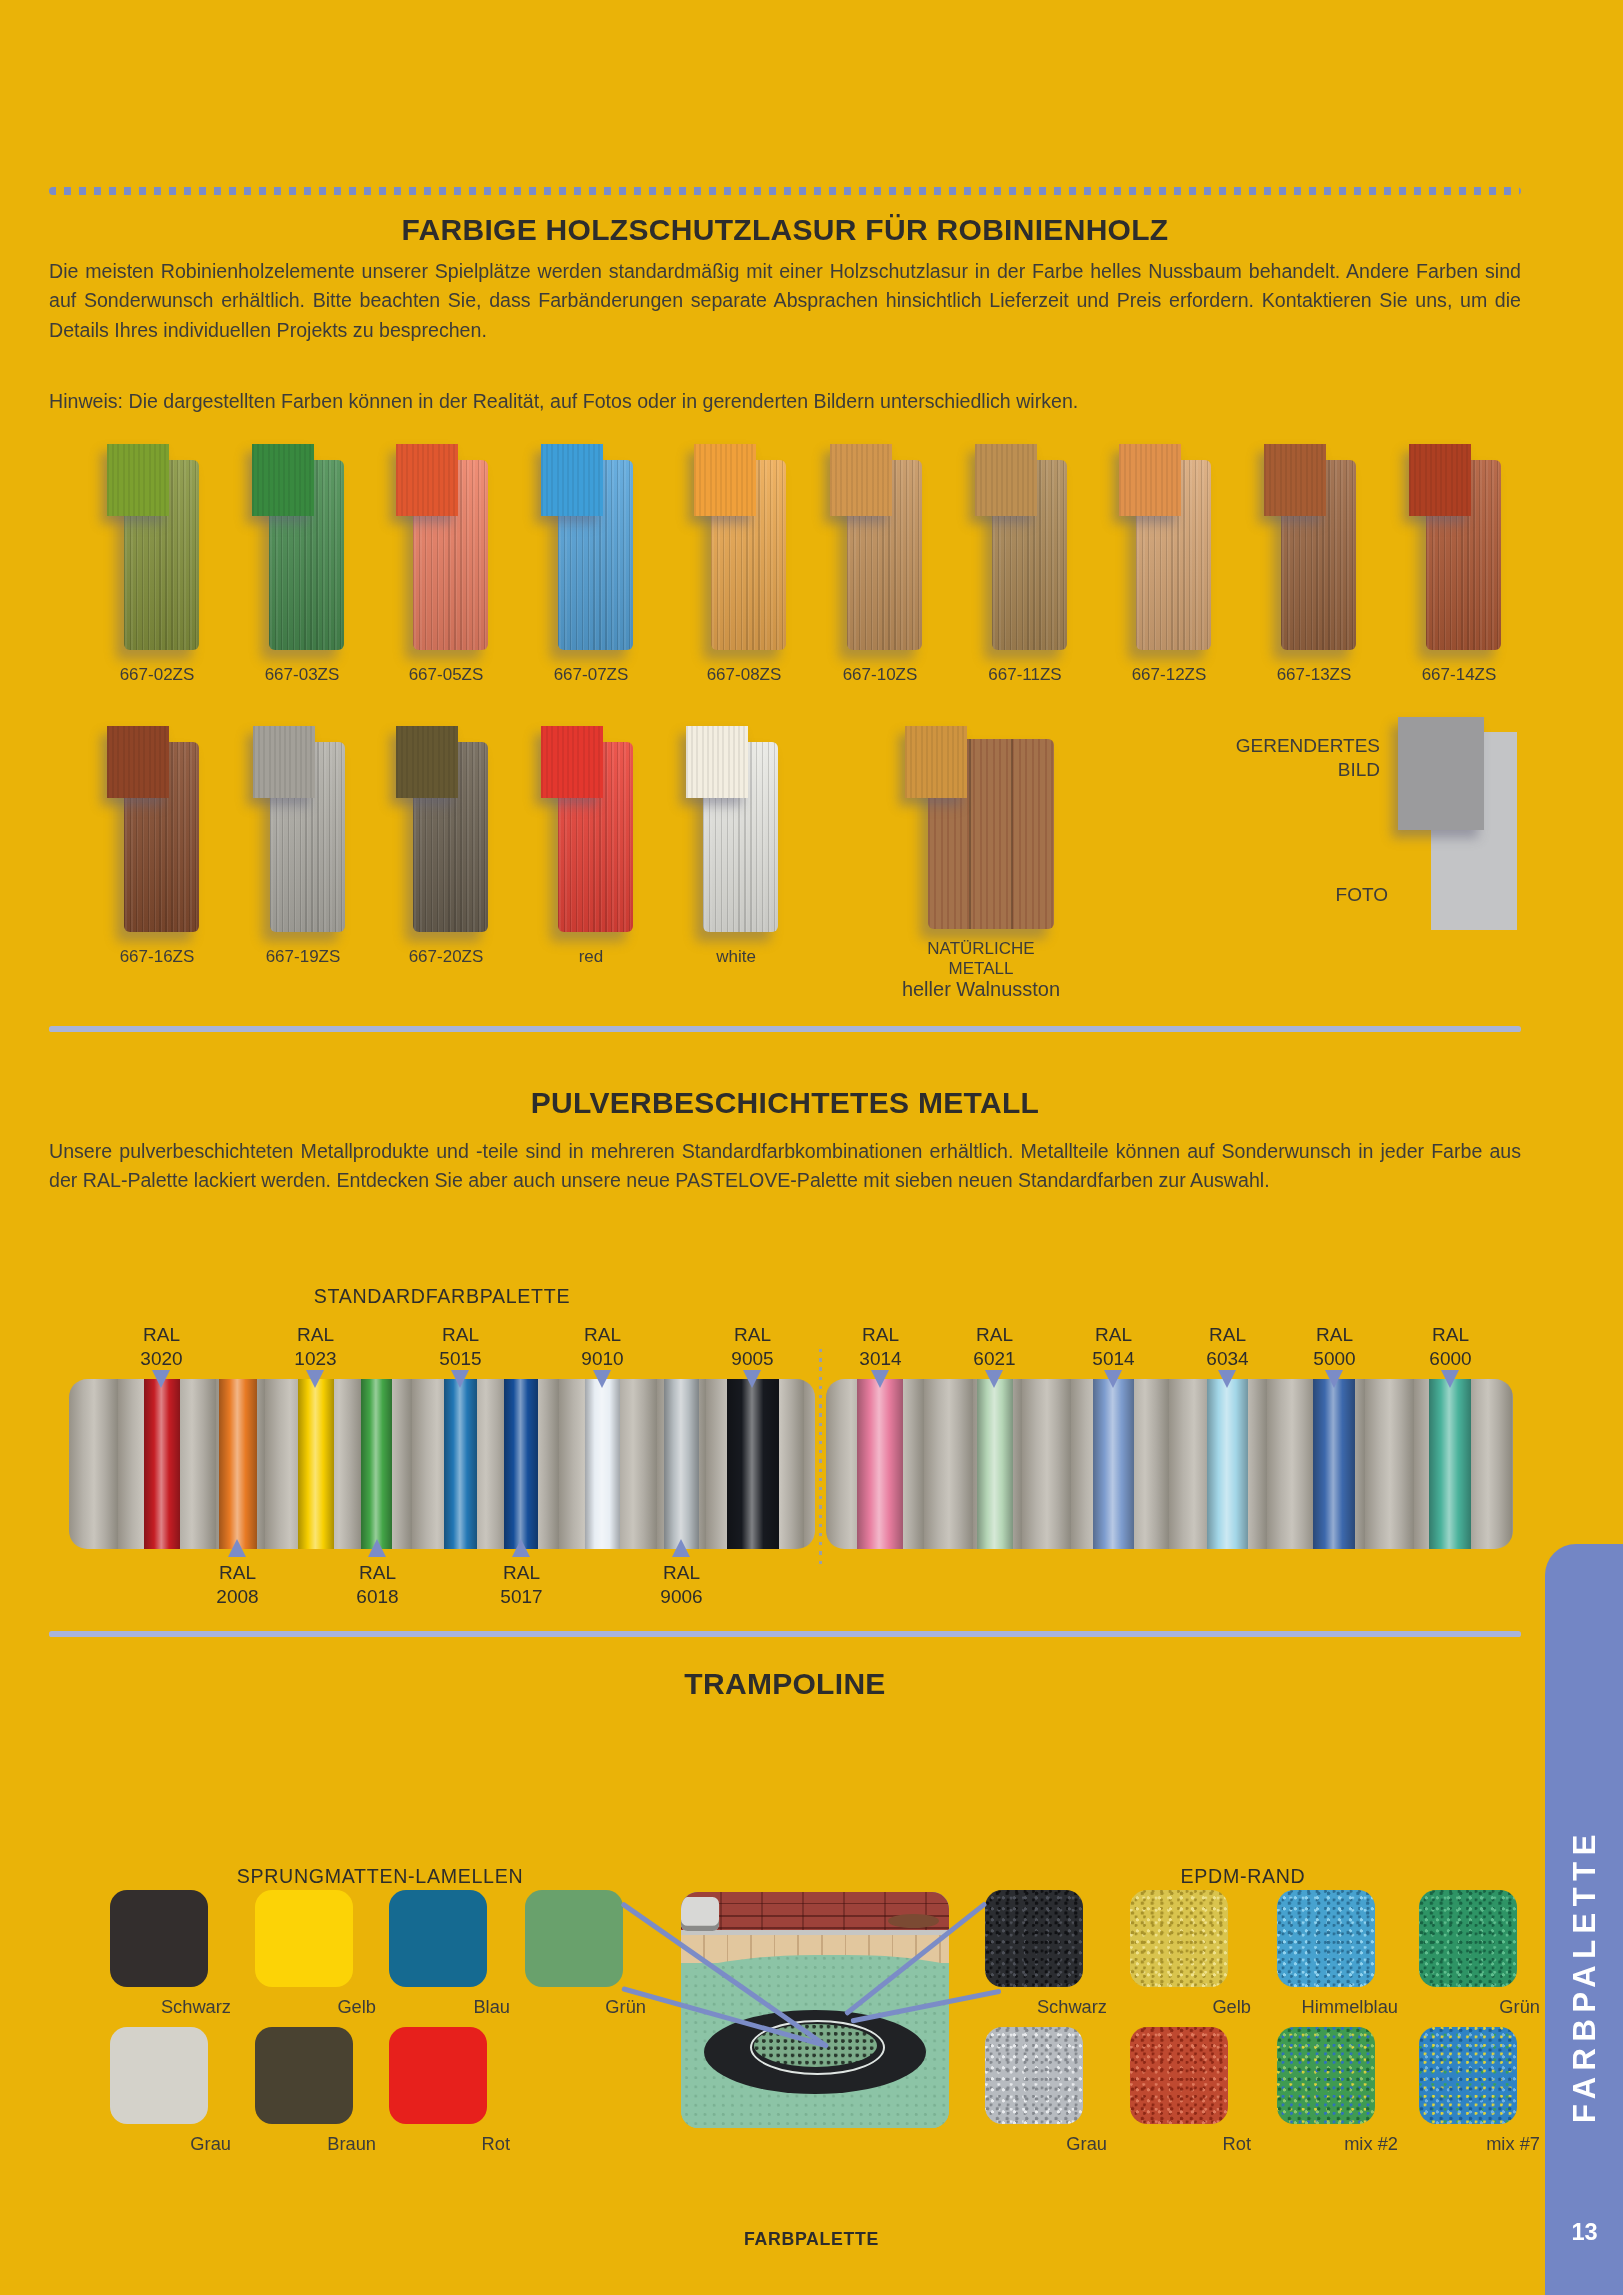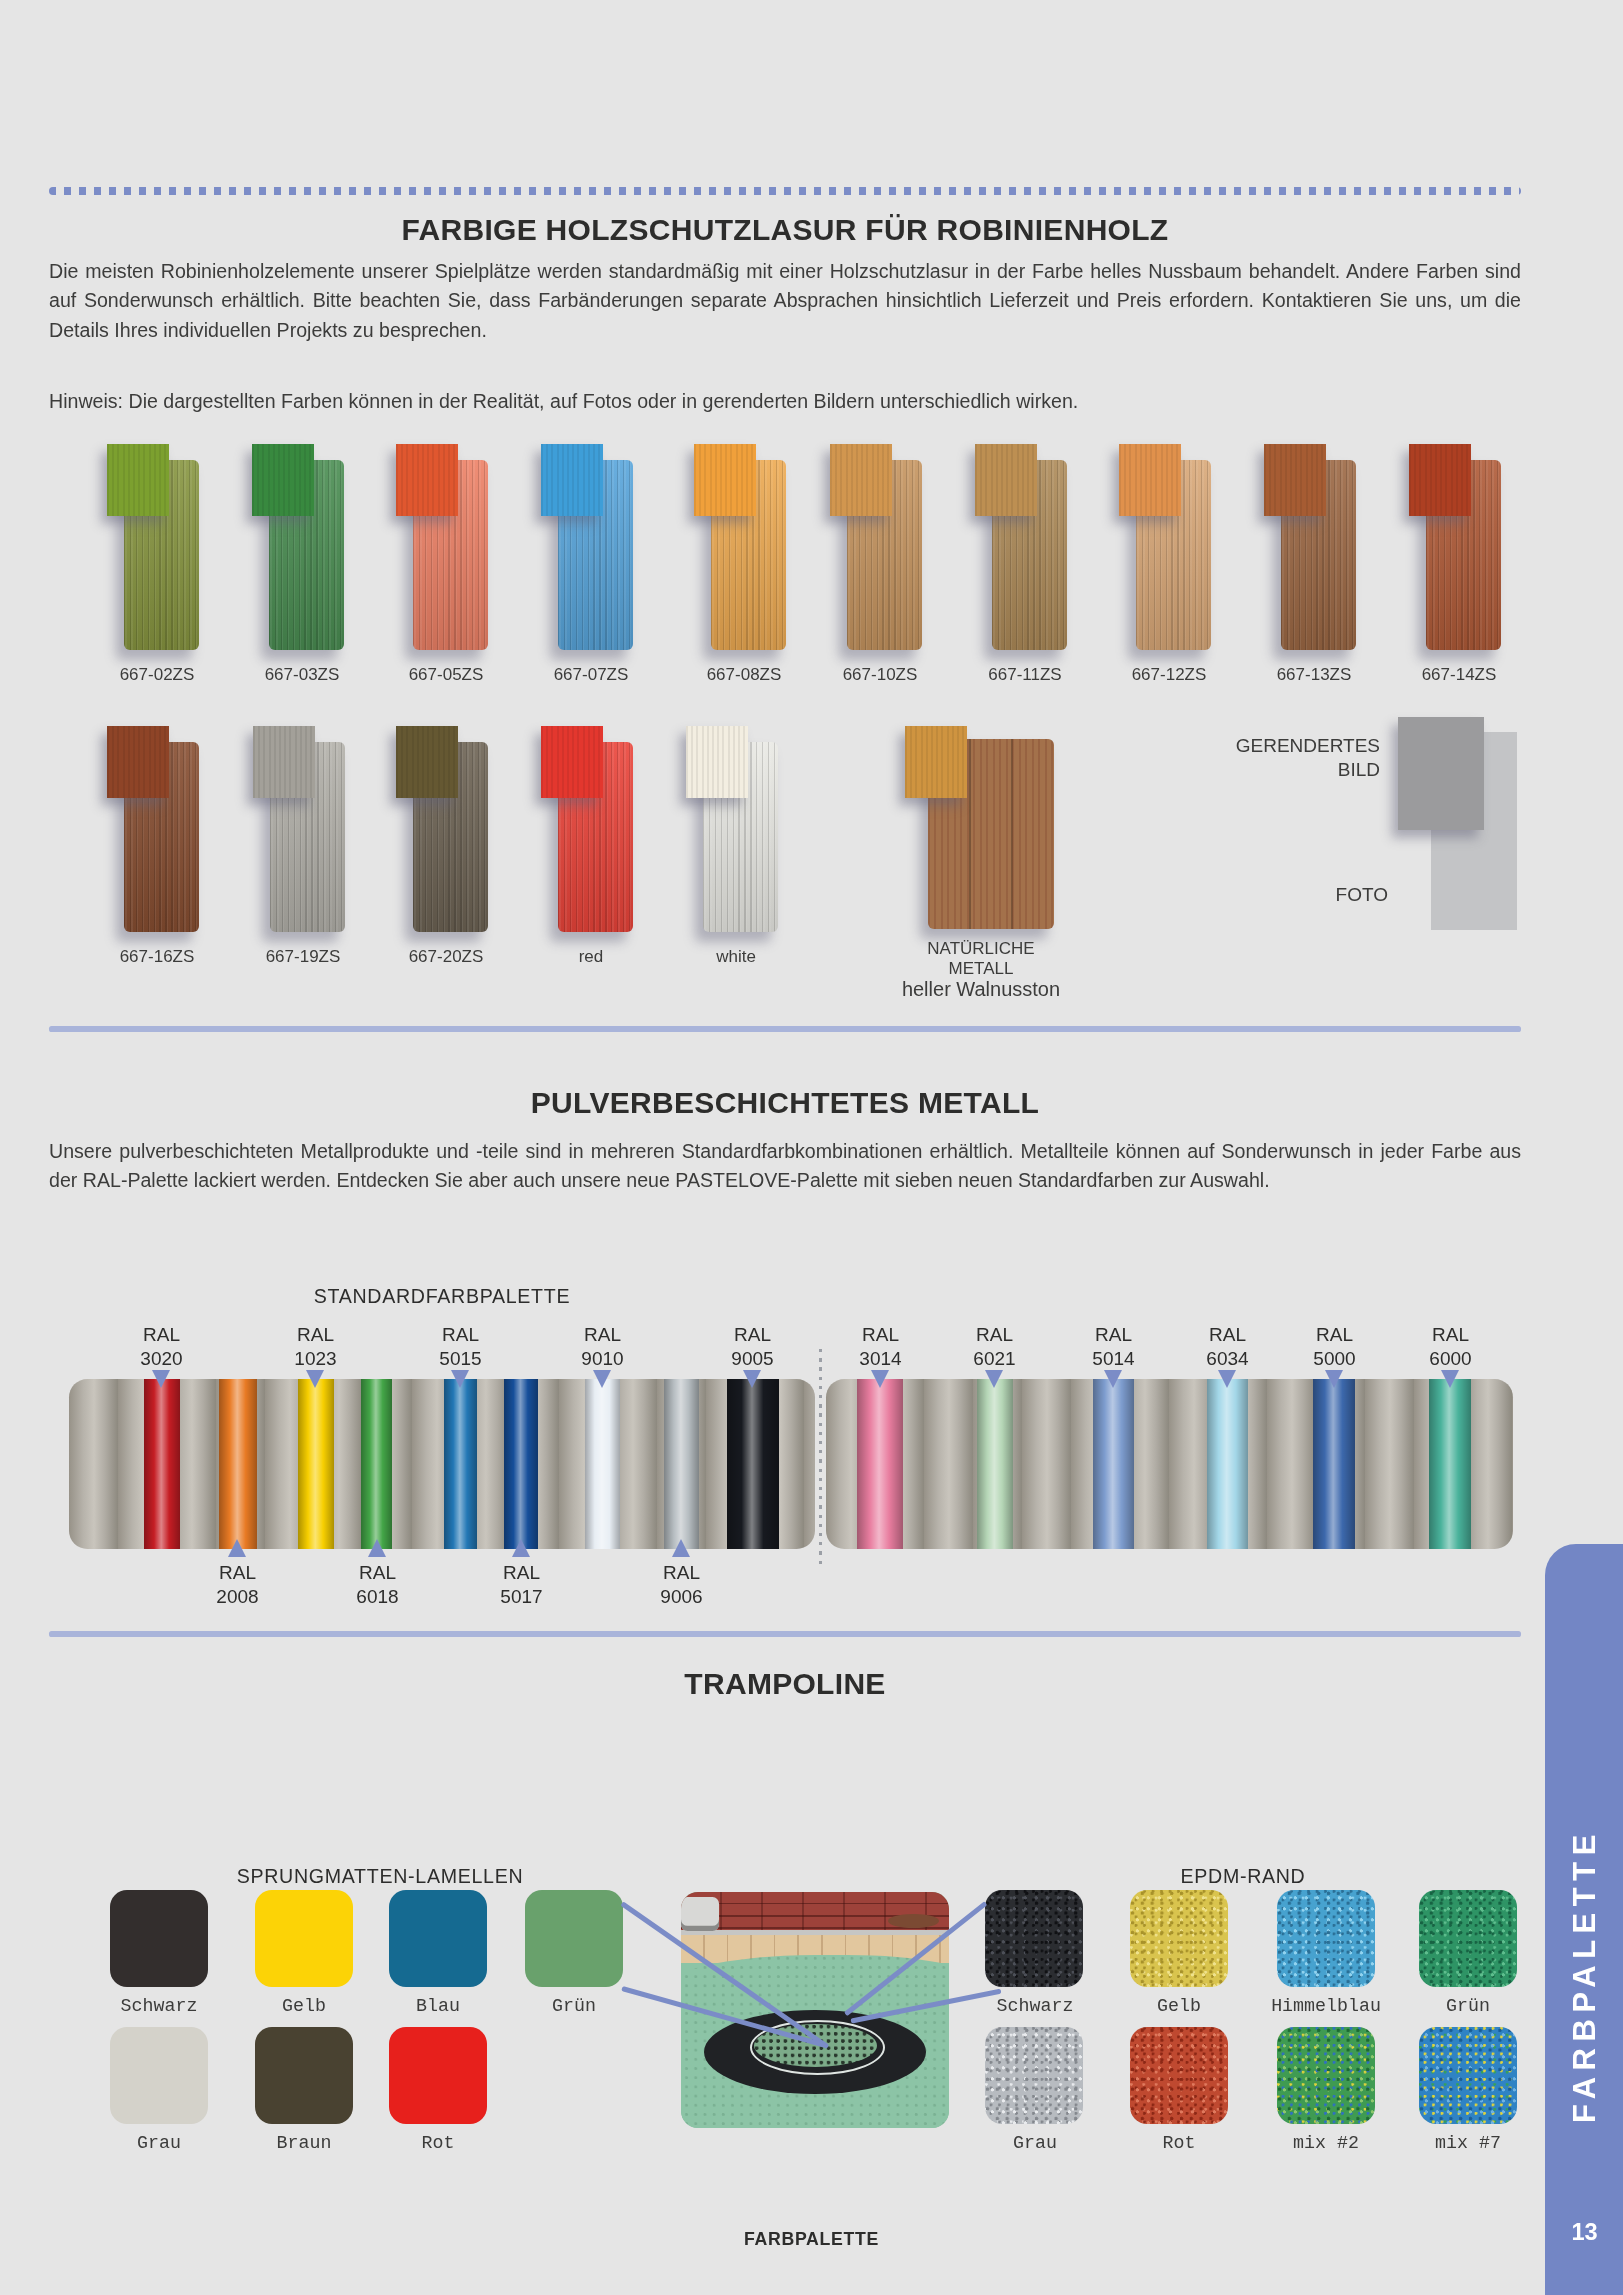--- a/index.html
+++ b/index.html
@@ -1,20 +1,20 @@
 <!DOCTYPE html>
 <html style="--accent: #7b8cc7; --divider: #a9b4da; --sidebar: #7386c5;font-size:10.5px"><head>
 <meta charset="utf-8">
 <style>
   :root{
     --accent:#7b8cc7; --divider:#a9b4da; --sidebar:#7386c5;
     --text:#3c3c3b; --head:#2d2d2c;
   }
   html,body{margin:0;padding:0;background:#ffffff;}
-  #page{position:relative;width:1623px;height:2295px;background:#e5e5e5;overflow:hidden;
+  #page{position:relative;width:1623px;height:2295px;background:#eab308;overflow:hidden;
         font-family:"Liberation Sans",sans-serif;color:var(--text);}
   .abs{position:absolute;}
   .dotline{position:absolute;left:49px;top:187px;width:1472px;height:7.9px;
     background:repeating-linear-gradient(90deg,var(--accent) 0 7.2px,transparent 7.2px 15px);
     border-radius:3.9px;}
   .h1{position:absolute;left:49px;width:1472px;text-align:center;font-weight:bold;
       font-size:30px;color:var(--head);letter-spacing:0.3px;}
   .body-par{position:absolute;left:49px;width:1472px;font-size:19.6px;line-height:29.4px;
       text-align:justify;color:var(--text);}
   .note{position:absolute;left:49px;width:1472px;font-size:19.6px;color:var(--text);}
@@ -35,21 +35,21 @@
       background:repeating-linear-gradient(90deg,#979288 0px,#b7b3ab 14.4px,#c9c5bd 25px,#b0aca4 36px,#8d897f 49px);}
   .tube{position:absolute;top:0;height:100%;}
   .tube-shade{background-image:linear-gradient(90deg,rgba(0,0,0,.30) 0%,rgba(255,255,255,0) 28%,rgba(255,255,255,.45) 48%,rgba(255,255,255,0) 70%,rgba(0,0,0,.30) 100%);}
   .ral-label{position:absolute;width:105px;text-align:center;font-size:19px;line-height:23.6px;color:var(--head);}
   .tri{position:absolute;width:0;height:0;border-left:9.2px solid transparent;border-right:9.2px solid transparent;}
   .tri-down{border-top:18.3px solid var(--accent);}
   .tri-up{border-bottom:18.3px solid var(--accent);}
   .dotsep{position:absolute;left:819px;top:1349px;width:3.3px;height:216px;
       background:repeating-linear-gradient(180deg,#9b9fa6 0 3.3px,transparent 3.3px 9.2px);}
   .sw{position:absolute;width:98px;height:97px;border-radius:17px;}
-  .sw-label{position:absolute;width:144px;text-align:center;font-size:18.3px;color:var(--text);font-family:Liberation Mono, monospace;}
+  .sw-label{position:absolute;width:144px;text-align:right;font-size:18.3px;color:var(--text);}
   .line{position:absolute;height:4.6px;background:var(--accent);transform-origin:0 50%;z-index:5;border-radius:2px;}
   #photo{position:absolute;left:681px;top:1892px;width:268px;height:236px;border-radius:17px;
       overflow:hidden;background:#8cc4a6;z-index:4;}
   #sidebar{position:absolute;left:1545px;top:1544px;width:79px;height:751px;
       background:var(--sidebar);border-top-left-radius:31px;z-index:6;}
   #sidebar-label{position:absolute;left:0;top:281px;width:79px;height:301px;
       display:flex;align-items:center;justify-content:center;
       writing-mode:vertical-rl;transform:rotate(180deg);
       color:#fff;font-size:31px;font-weight:bold;letter-spacing:6.5px;}
   #page-num{position:absolute;left:0;top:675px;width:79px;text-align:center;

